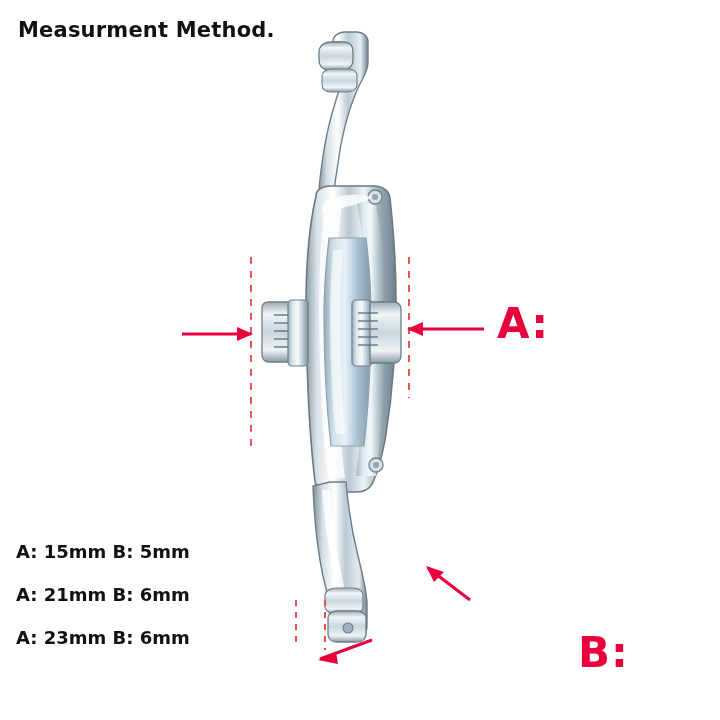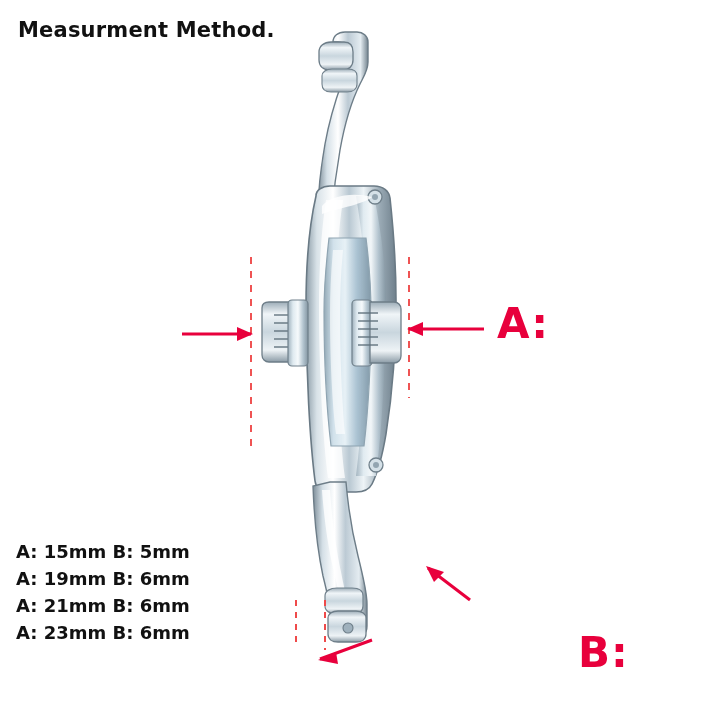--- a/index.html
+++ b/index.html
@@ -27,21 +27,21 @@
     color: #111111;
     letter-spacing: 0.2px;
     white-space: nowrap;
   }
   #spec-list {
     position: absolute;
     left: 16px;
     top: 538px;
     display: flex;
     flex-direction: column;
-    gap: 0px;
+    gap: 16px;
   }
   .spec-line {
     font-family: "DejaVu Sans", sans-serif;
     font-weight: bold;
     font-size: 18px;
     color: #111111;
     line-height: 27px;
     white-space: nowrap;
   }
   .label-big {
@@ -241,18 +241,17 @@
       <line x1="320" y1="659" x2="372" y2="640" stroke="#e8003c" stroke-width="3"></line>
       <polygon points="318,660 336,652 338,664" fill="#e8003c"></polygon>
     </g>
   </svg>
 
   <div class="label-big" id="label-a">A:</div>
   <div class="label-big" id="label-b">B:</div>
 
   <div id="spec-list">
     <div class="spec-line">A: 15mm B: 5mm</div>
-    <div class="spec-line">A: 19mm B: 6mm</div>
     <div class="spec-line">A: 21mm B: 6mm</div>
     <div class="spec-line">A: 23mm B: 6mm</div>
   </div>
 
 </div>
 
 </body></html>

